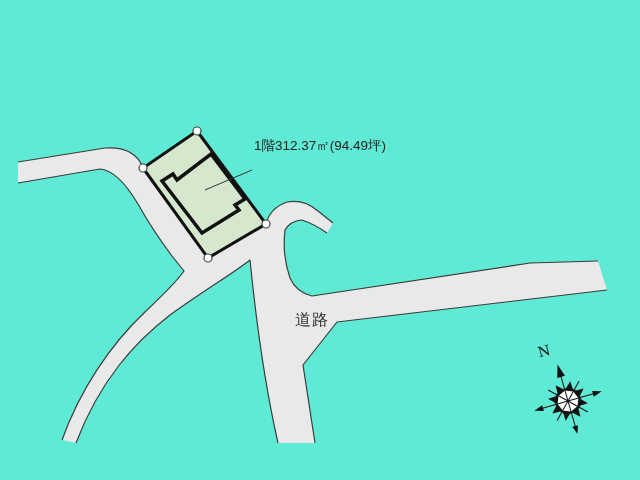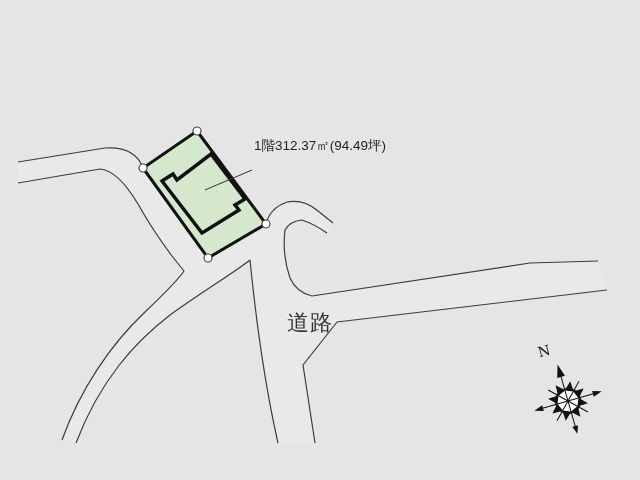--- a/index.html
+++ b/index.html
@@ -1,34 +1,34 @@
 <!DOCTYPE html>
 <html><head>
 <meta charset="utf-8">
 <style>
   html, body { margin: 0; padding: 0; background: #ffffff; }
   #stage {
     position: relative;
     width: 640px;
     height: 480px;
-    background: #e5e5e5;
+    background: #5eead4;
     overflow: hidden;
     font-family: "Liberation Sans", sans-serif;
   }
   #plan-svg { position: absolute; left: 0; top: 0; }
   .label {
     position: absolute;
     color: #222222;
     white-space: nowrap;
     line-height: 1.1;
   }
   .floor-label { font-size: 13.5px; letter-spacing: 0px; }
   #floor1-label { left: 254px; top: 139px; }
   #floor2-label { left: 251px; top: 161px; }
-  #road-label { left: 287px; top: 311px; font-size: 22px; color: #333333; letter-spacing: 1px; }
+  #road-label { left: 295px; top: 311px; font-size: 16px; color: #333333; letter-spacing: 1px; }
   #compass-n-label {
     left: 538px; top: 344px;
     font-family: "DejaVu Serif", serif;
     font-size: 14px;
     color: #111111;
     transform: rotate(-14deg);
   }
 </style>
 </head>
 <body>

